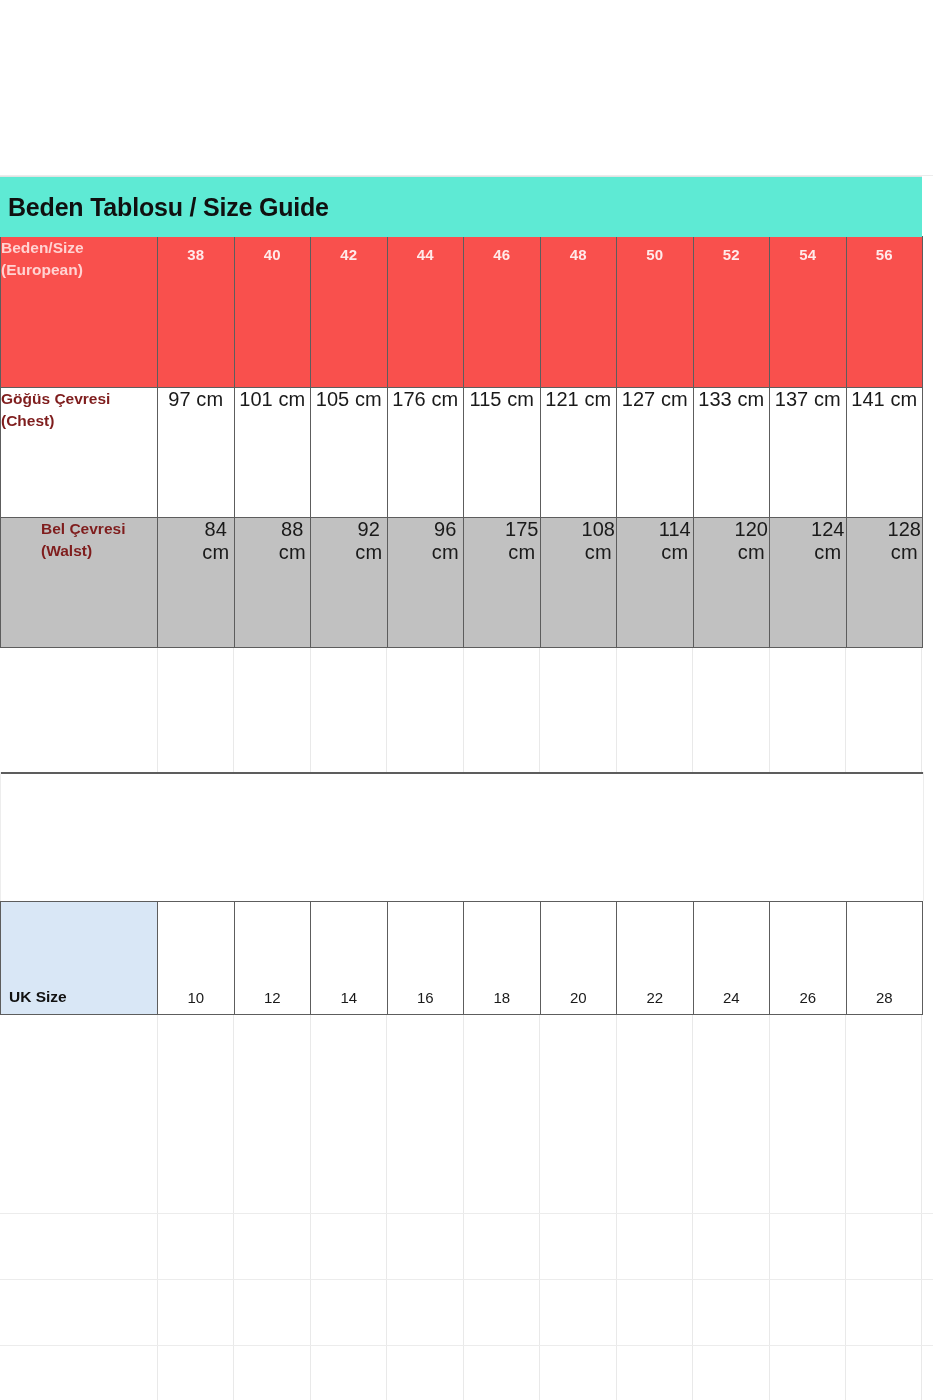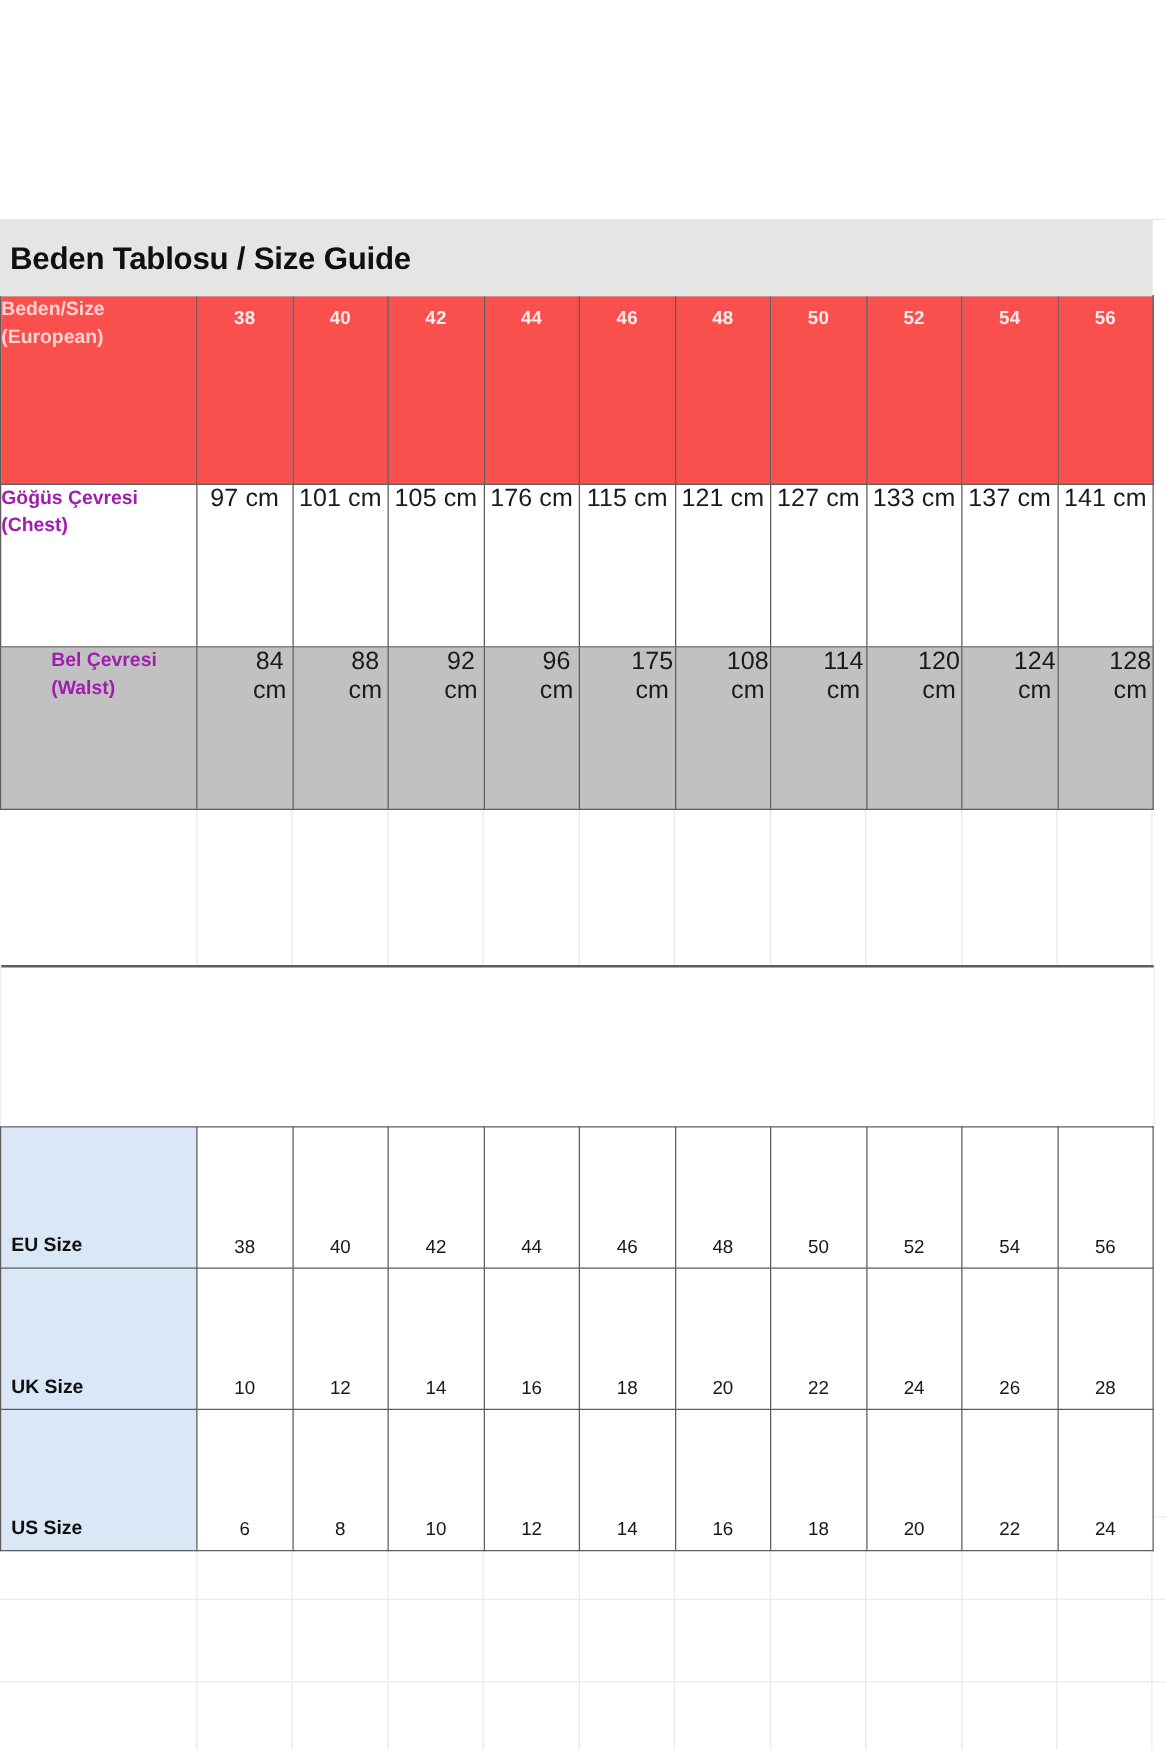--- a/index.html
+++ b/index.html
@@ -39,21 +39,21 @@
 
   
   #title-bar {
     position: absolute;
     left: 0; top: 176px;
     width: 922px; height: 60px;
     display: flex;
     align-items: center;
     z-index: 3;
     border-top: 1px solid #e2e2e2;
-    background: #e5e5e5;
+    background: #5eead4;
   }
   #title-bar .title-text {
     font-size: 25px;
     font-weight: bold;
     color: #101010;
     letter-spacing: -0.2px;
     padding-left: 8px;
   }
 
   
@@ -74,21 +74,21 @@
   .col-label { width: 157px; }
   .col-size  { width: 76.5px; }
 
   
   #measure-table { top: 236px; }
 
   .lbl-cell {
     padding: 10px 0 0 8px;
     font-size: 15.5px;
     font-weight: bold;
-    color: #a21caf;
+    color: #7f1d1d;
     line-height: 1.42;
   }
   .val-cell {
     text-align: center;
     padding-top: 11px;
     font-size: 20px;
     color: #1a1a1a;
     letter-spacing: 0.1px;
   }
 
@@ -256,52 +256,26 @@
     <col class="col-size">
       <col class="col-size">
       <col class="col-size">
       <col class="col-size">
     <col class="col-size">
       <col class="col-size">
       <col class="col-size">
   </colgroup>
   <tbody>
     <tr>
-      <td class="conv-lbl">EU Size</td>
-      <td class="conv-val">38</td>
-      <td class="conv-val">40</td>
-      <td class="conv-val">42</td>
-      <td class="conv-val">44</td>
-      <td class="conv-val">46</td>
-      <td class="conv-val">48</td>
-      <td class="conv-val">50</td>
-      <td class="conv-val">52</td>
-      <td class="conv-val">54</td>
-      <td class="conv-val">56</td>
-    </tr>
-    <tr>
       <td class="conv-lbl">UK Size</td>
       <td class="conv-val">10</td>
       <td class="conv-val">12</td>
       <td class="conv-val">14</td>
       <td class="conv-val">16</td>
       <td class="conv-val">18</td>
       <td class="conv-val">20</td>
       <td class="conv-val">22</td>
       <td class="conv-val">24</td>
       <td class="conv-val">26</td>
       <td class="conv-val">28</td>
     </tr>
-    <tr>
-      <td class="conv-lbl">US Size</td>
-      <td class="conv-val">6</td>
-      <td class="conv-val">8</td>
-      <td class="conv-val">10</td>
-      <td class="conv-val">12</td>
-      <td class="conv-val">14</td>
-      <td class="conv-val">16</td>
-      <td class="conv-val">18</td>
-      <td class="conv-val">20</td>
-      <td class="conv-val">22</td>
-      <td class="conv-val">24</td>
-    </tr>
   </tbody>
 </table>
 
 </body></html>

